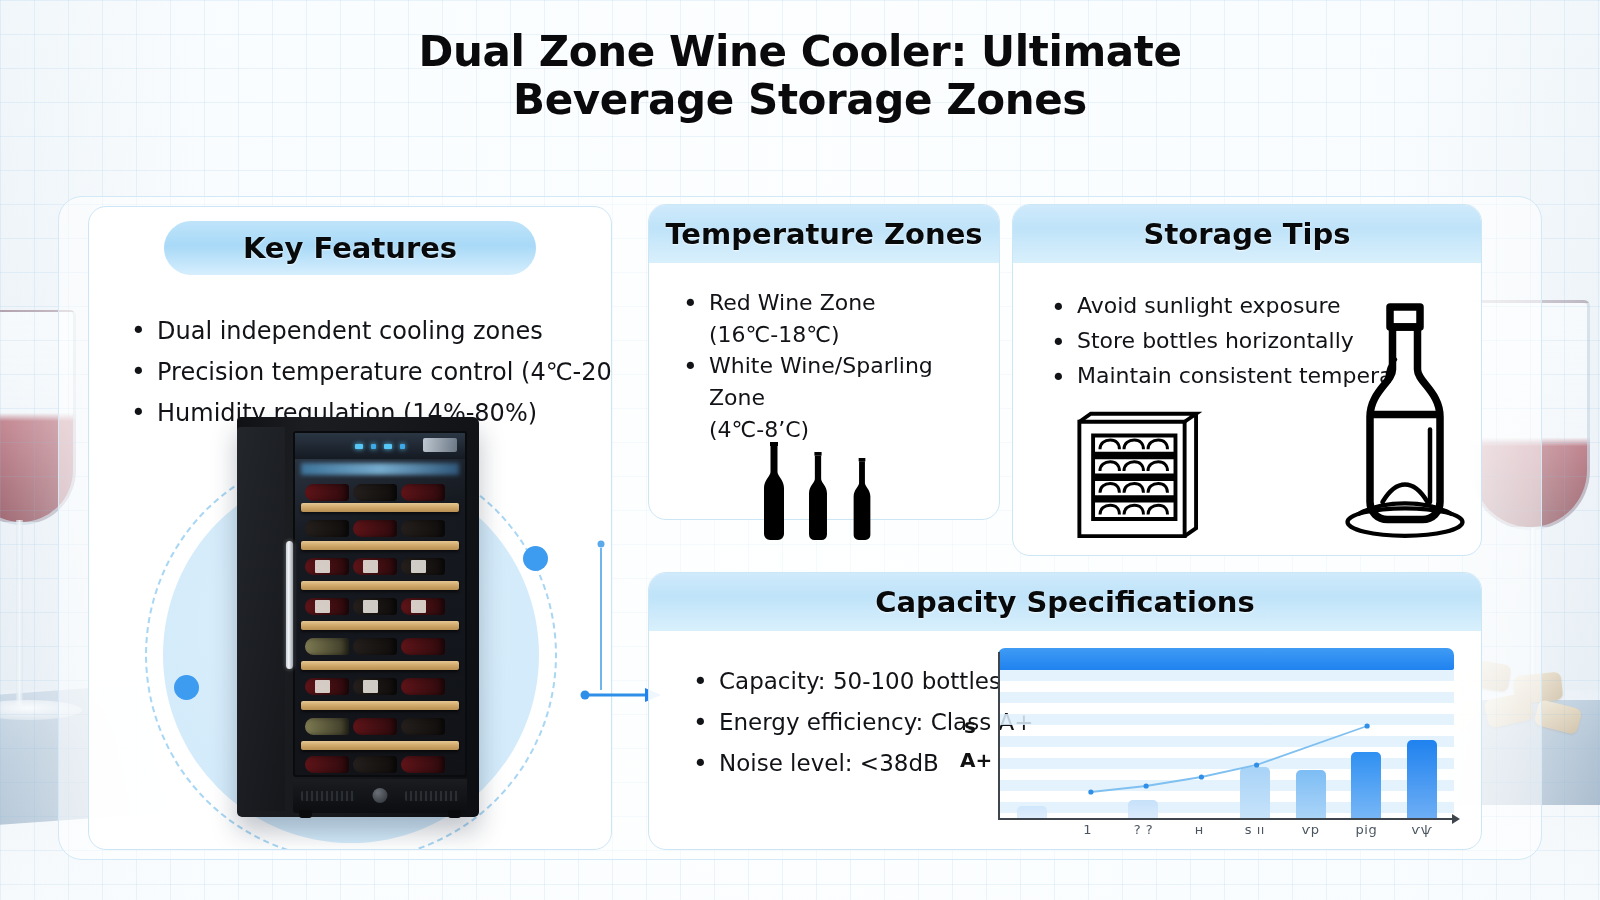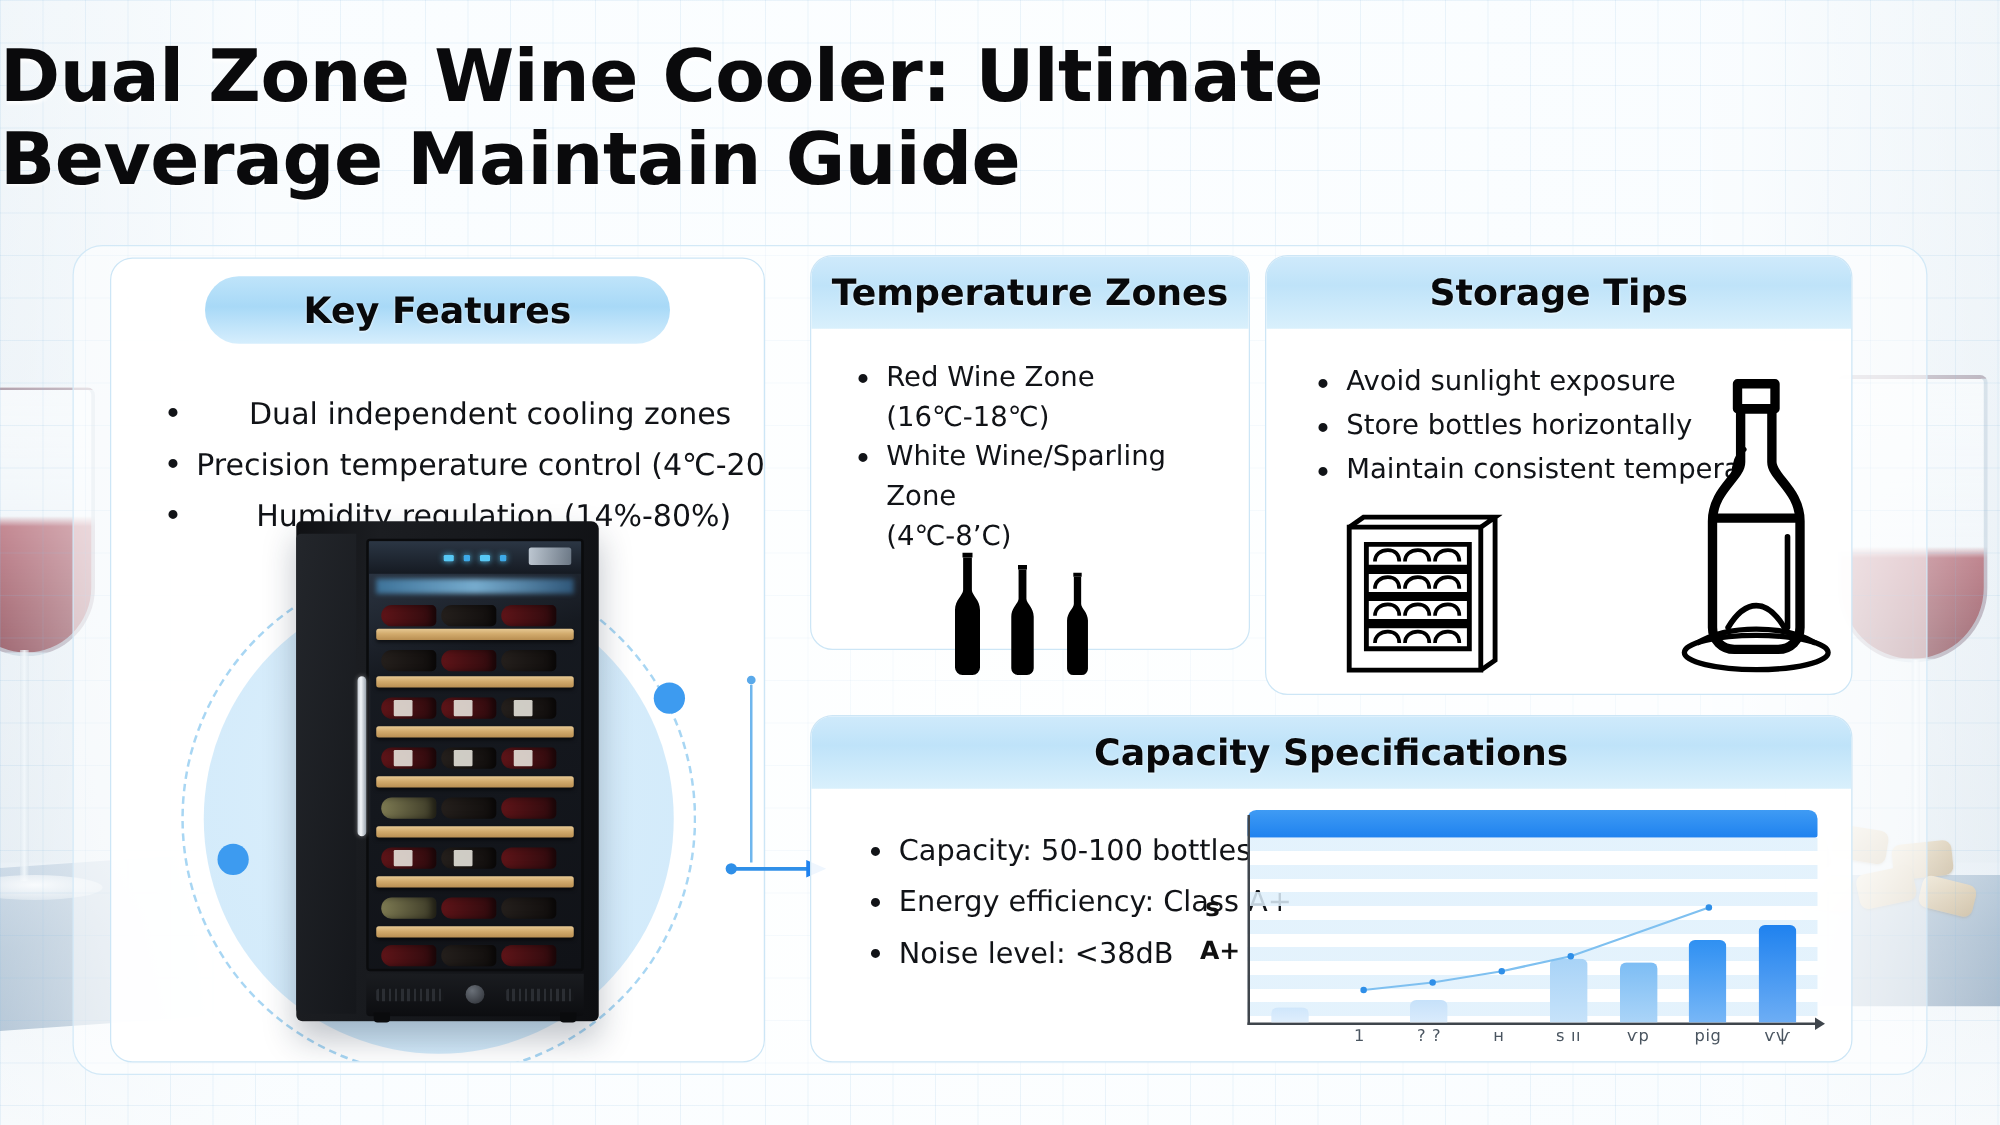--- a/index.html
+++ b/index.html
@@ -112,22 +112,22 @@
   .veil {
     position: absolute; inset: 0;
     background: linear-gradient(90deg, rgba(248,252,255,.30) 0%, rgba(250,253,255,.93) 13%, rgba(252,254,255,.96) 50%, rgba(250,253,255,.93) 87%, rgba(248,252,255,.30) 100%);
     pointer-events: none;
   }
 
   
   .title {
     position: absolute;
     left: 0; right: 0; top: 28px;
-    text-align: left;
-    font-size: 58px;
+    text-align: center;
+    font-size: 42px;
     line-height: 1.14;
     font-weight: 700;
     color: #0a0a0c;
     letter-spacing: -.4px;
     text-shadow: 0 2px 3px rgba(255,255,255,.9);
   }
   .title .l2 { display: block; }
 
   
   .outer-frame {
@@ -180,21 +180,21 @@
     font-size: 25px; color: #111317;
   }
   .bullets li .sub { display: block; padding-left: 0; }
 
   
   #card-key      { left: 88px;  top: 206px;  width: 524px; height: 644px; }
   #card-temp     { left: 648px; top: 204px;  width: 352px; height: 316px; }
   #card-storage  { left: 1012px;top: 204px;  width: 470px; height: 352px; }
   #card-specs    { left: 648px; top: 572px;  width: 834px; height: 278px; }
 
-  #card-key  .bullets { padding-top: 36px; padding-left: 42px; text-align: right; }
+  #card-key  .bullets { padding-top: 36px; padding-left: 42px; }
   #card-key  .bullets li { font-size: 24px; }
   #card-temp .bullets { padding: 24px 16px 0 34px; }
   #card-temp .bullets li { font-size: 22px; line-height: 1.44; white-space: normal; }
   #card-storage .bullets { padding: 26px 16px 0 38px; }
   #card-storage .bullets li { font-size: 22px; line-height: 1.58; }
   #card-specs .bullets { padding: 30px 0 0 44px; }
   #card-specs .bullets li { font-size: 23px; line-height: 1.78; }
 
   
   .halo {
@@ -415,21 +415,21 @@
       <div class="cork" style="left:72px; top:36px; width:46px; height:28px; transform:rotate(-12deg);"></div>
       <div class="cork" style="left:122px;top:44px; width:44px; height:26px; transform:rotate(14deg);"></div>
     </div>
   </div>
 
   <div class="veil"></div>
   <div class="grid-overlay"></div>
 
   <div class="title">
     <span>Dual Zone Wine Cooler: Ultimate</span>
-    <span class="l2">Beverage Maintain Guide</span>
+    <span class="l2">Beverage Storage Zones</span>
   </div>
 
   <div class="outer-frame"></div>
 
   <div class="card" id="card-key">
     <div class="card-head pill">Key Features</div>
     <ul class="bullets">
       <li>Dual independent cooling zones</li>
       <li>Precision temperature control (4℃-20℃)</li>
       <li>Humidity regulation (14%-80%)</li>

